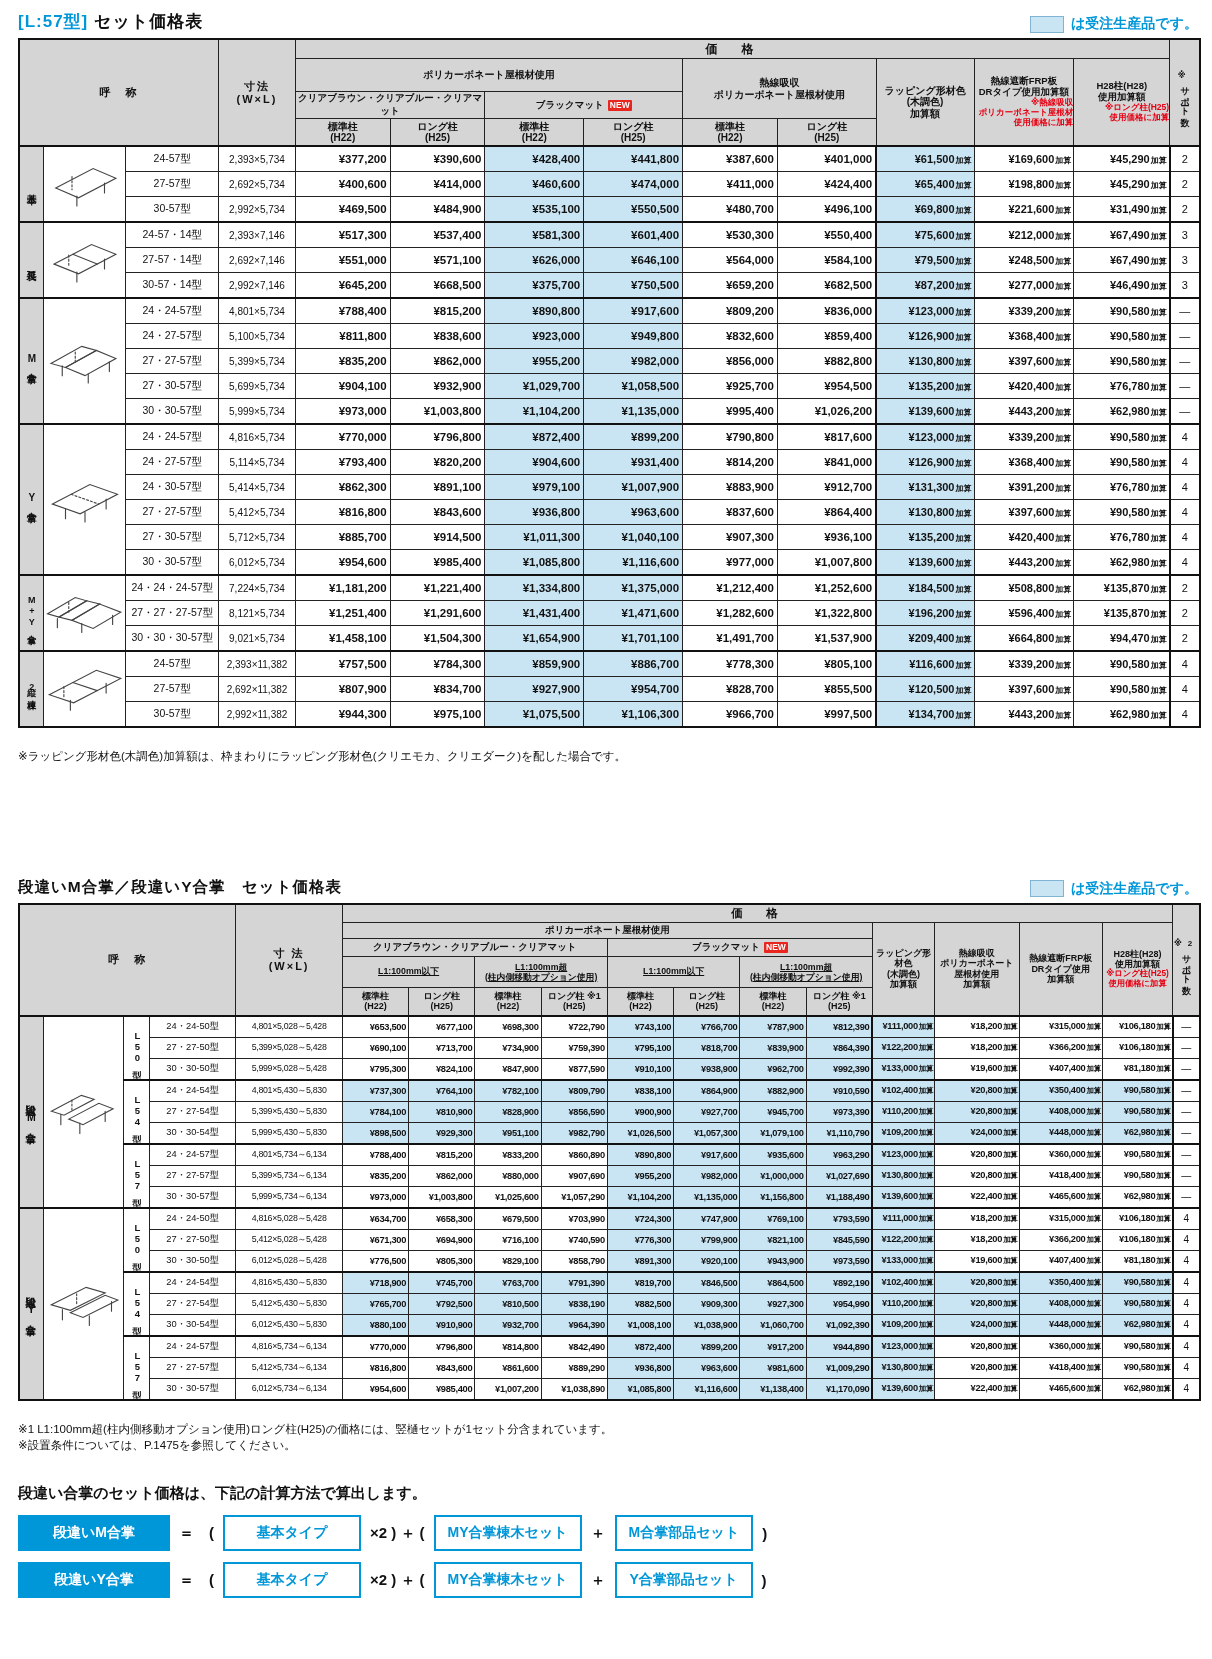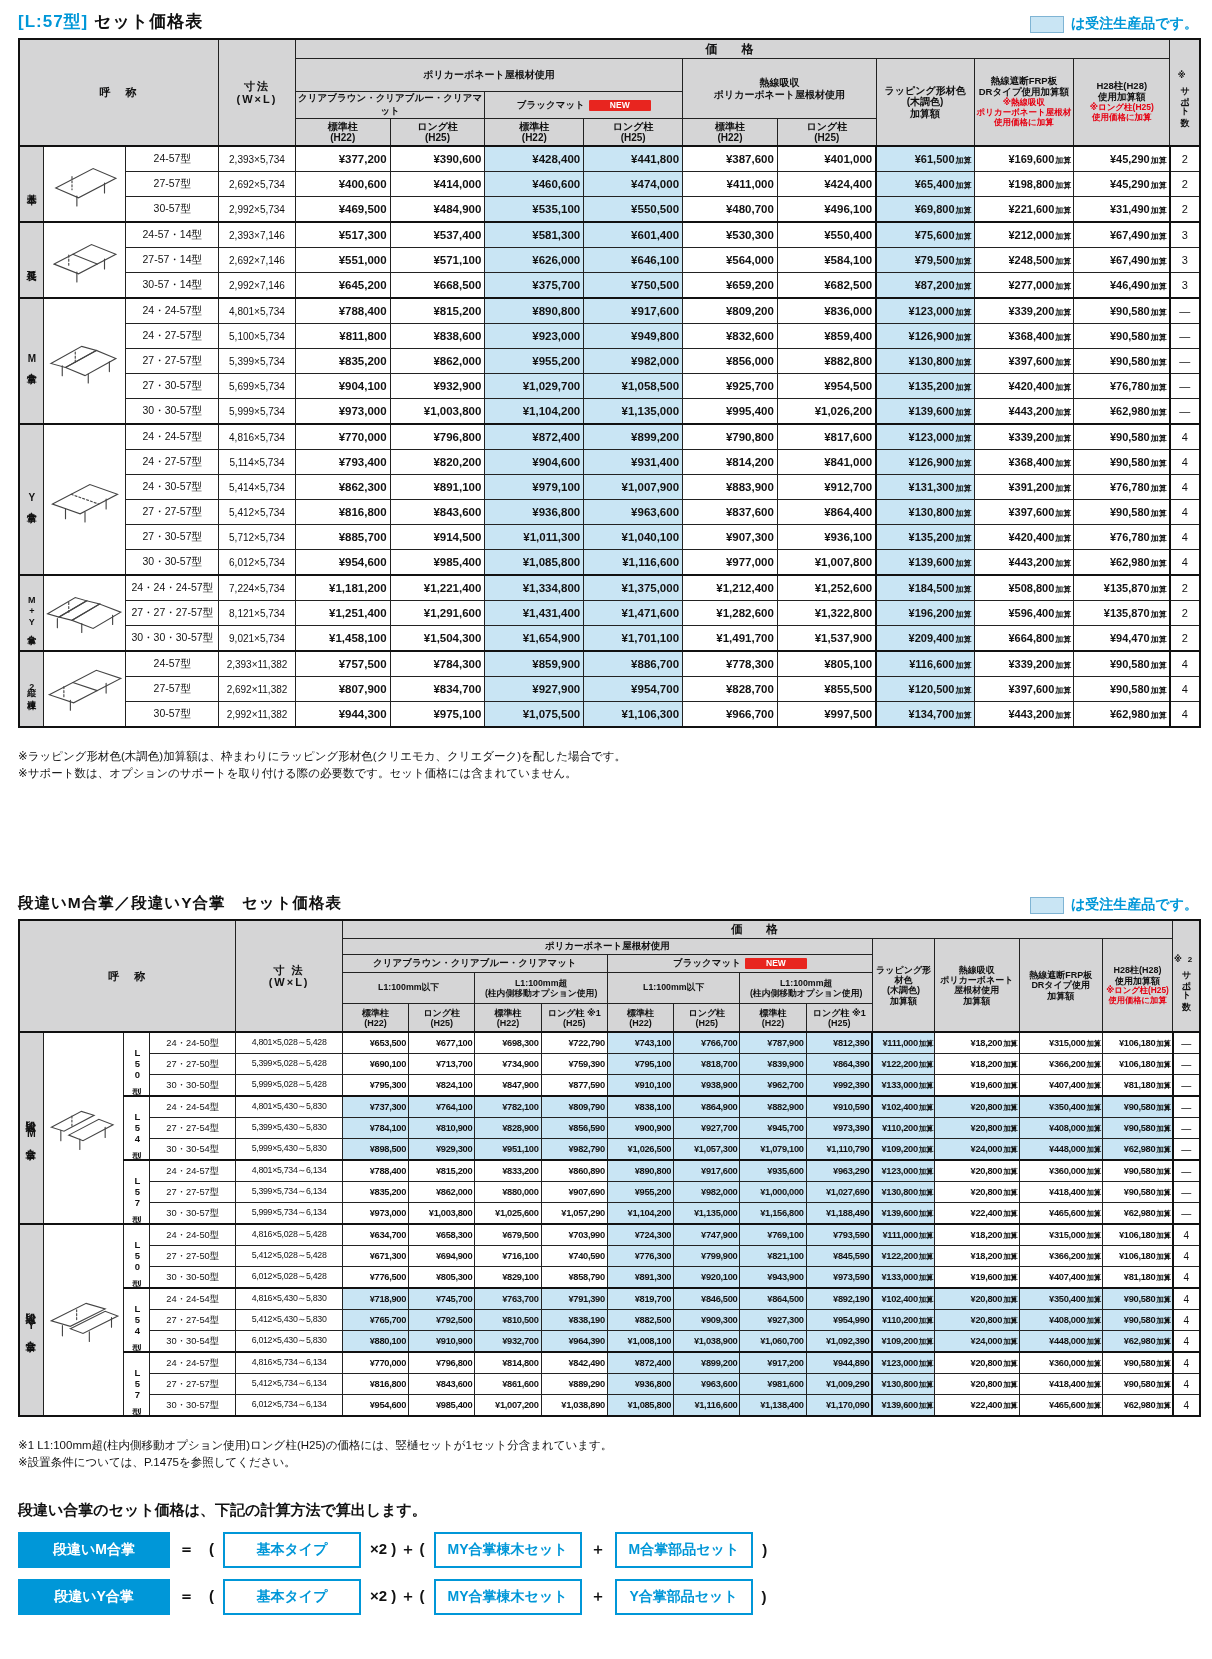--- a/index.html
+++ b/index.html
@@ -14,54 +14,54 @@
 
   table{border-collapse:collapse;table-layout:fixed;margin-left:18px;background:#fff;
         border:2px solid #111;}
   th,td{border:1px solid #222;overflow:hidden;padding:0;}
   th{background:#d5d5d6;font-weight:bold;text-align:center;vertical-align:middle;}
   td{vertical-align:middle;background:#fff;}
   .preline{white-space:pre-line;line-height:1.15;}
   .red{color:#e60012;}
   .blk{display:block;}
   .new-badge{display:inline-block;background:#e8251f;color:#fff;font-size:8.5px;
-             font-weight:bold;padding:0 21px;margin-left:4px;line-height:11px;border-radius:1px;}
+             font-weight:bold;padding:0 2px;margin-left:4px;line-height:11px;border-radius:1px;}
   .vtext{writing-mode:vertical-rl;text-orientation:upright;letter-spacing:1px;display:inline-block;}
   .mto{background:#c9e5f4 !important;}
   .thickL{border-left:2px solid #111;}
   tr.gstart td{border-top:2px solid #111;}
   thead tr:last-child th{border-bottom:2px solid #111;}
   .kasan{font-size:8px;font-weight:bold;margin-left:1px;}
 
   
   .t1{width:1183px;}
   .t1 .hr1 th{height:18px;font-size:12px;letter-spacing:6px;}
   .t1 .hr2 th{height:32px;font-size:10px;letter-spacing:0;}
   .t1 .hr3 th{height:15px;font-size:9.5px;}
   .t1 .hr4 th{height:26px;font-size:10px;}
   .t1 th.name-h,.t1 th.size-h{font-size:11px;letter-spacing:2px;}
   .t1 th.note-h{font-size:9.5px;}
-  .t1 th.note-h .red{font-size:8.5px;}
+  .t1 th.note-h .red{font-size:8.5px;text-align:right;}
   .t1 tbody td{height:24px;}
   .t1 td.model{text-align:center;font-size:10.5px;}
   .t1 td.size{text-align:center;font-size:10px;}
   .t1 td.price{text-align:right;font-weight:bold;font-size:11.5px;padding-right:3px;}
   .t1 td.addon{text-align:right;font-weight:bold;font-size:11px;padding-right:2px;}
   .t1 td.support{text-align:center;font-size:11px;}
   .t1 td.glabel{background:#d5d5d6;text-align:center;font-weight:bold;font-size:10px;}
   .t1 td.gicon{text-align:center;}
   .support-h .supmark{font-size:8px;line-height:9px;}
   .support-h .vtext{font-size:9px;letter-spacing:0;}
 
   
   .t2{width:1183px;}
   .t2 .hr1 th{height:17px;font-size:11.5px;letter-spacing:6px;}
   .t2 .hr2 th{height:15px;font-size:9.5px;}
   .t2 .hr3 th{height:17px;font-size:9.5px;}
-  .t2 .hr4 th{height:30px;font-size:8.8px;}
+  .t2 .hr4 th{height:30px;font-size:8.8px;text-decoration:underline;}
   .t2 .hr5 th{height:27px;font-size:9px;}
   .t2 th.name-h,.t2 th.size-h{font-size:11px;letter-spacing:2px;}
   .t2 th.tall-h{font-size:9px;}
   .t2 th.tall-h .red{font-size:8.3px;}
   .t2 tbody td{height:20px;}
   .t2 td.model{text-align:center;font-size:9.3px;}
   .t2 td.size{text-align:center;font-size:8.8px;letter-spacing:-0.3px;}
   .t2 td.price{text-align:right;font-weight:bold;font-size:9.3px;letter-spacing:-0.3px;padding-right:2px;}
   .t2 td.addon{text-align:right;font-weight:bold;font-size:9.3px;letter-spacing:-0.3px;padding-right:1px;}
   .t2 td.addon .kasan{font-size:7.5px;}
@@ -562,21 +562,20 @@
           <td class="addon mto thickL"><span>¥134,700</span><span class="kasan">加算</span></td>
           <td class="addon"><span>¥443,200</span><span class="kasan">加算</span></td>
           <td class="addon"><span>¥62,980</span><span class="kasan">加算</span></td>
           <td class="support thickL"><span>4</span></td>
         </tr>
       </tbody>
   </table>
 
   <div class="notes" id="t1notes">
       <div>※ラッピング形材色(木調色)加算額は、枠まわりにラッピング形材色(クリエモカ、クリエダーク)を配した場合です。</div>
-      <div>※サポート数は、オプションのサポートを取り付ける際の必要数です。セット価格には含まれていません。</div>
     </div>
 
   <div class="gap1"></div>
 
   <div class="sec-head">
     <div class="sec-title" style="font-size:15.5px;">段違いM合掌／段違いY合掌　セット価格表</div>
     <div class="legend">
       <span class="swatch"></span>
       <span>は受注生産品です。</span>
     </div>

